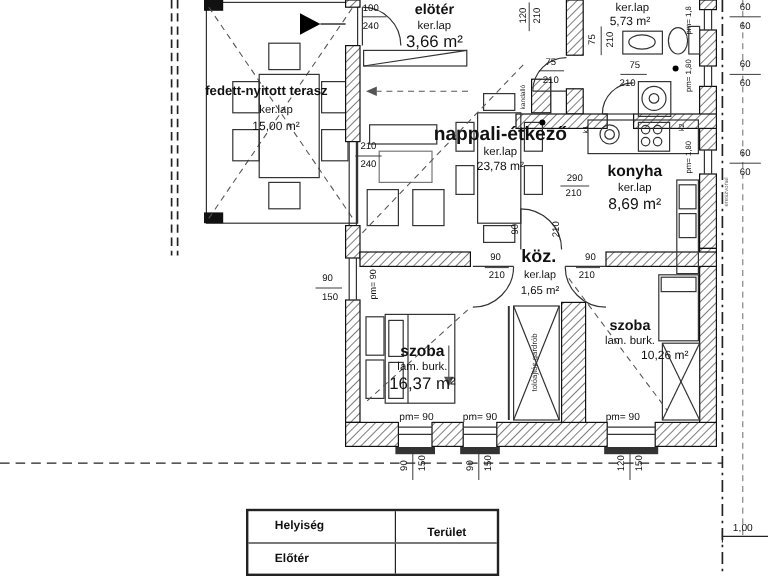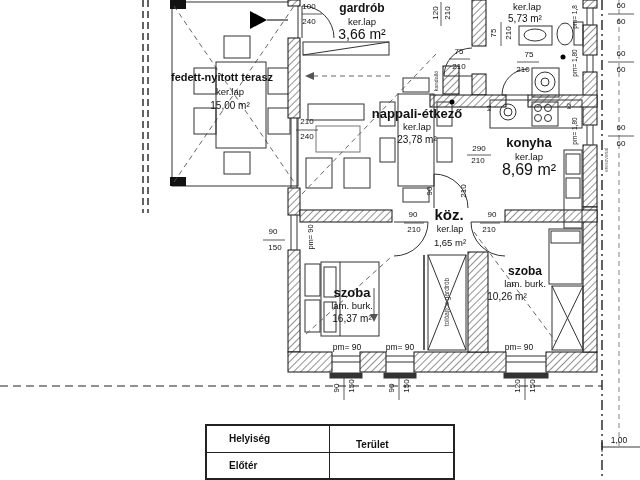--- a/index.html
+++ b/index.html
@@ -4,21 +4,21 @@
 <style>
   html,body{margin:0;padding:0;background:#fff;}
   #canvas{position:relative;width:640px;height:480px;background:#ffffff;overflow:hidden;
           font-family:"Liberation Sans", sans-serif;color:#111;}
   svg{position:absolute;left:0;top:0;}
   .lbl{position:absolute;white-space:nowrap;font-size:8px;color:#111;
        transform:translate(-50%,-50%);line-height:1;}
   .b{font-weight:bold;}
   .rot{transform:translate(-50%,-50%) rotate(-90deg);}
   
-  #areatable{position:absolute;left:205px;top:424px;width:250px;height:56px;
+  #areatable{position:absolute;left:205px;top:424px;width:211px;height:56px;
              border:2px solid #222;box-sizing:border-box;display:flex;flex-direction:column;}
   .trow{display:flex;flex:1;}
   .trow.head{border-bottom:1.5px solid #222;font-weight:bold;}
   .tc1{width:123px;border-right:1.5px solid #222;display:flex;align-items:center;padding-left:22px;box-sizing:border-box;font-size:10px;}
   .tc2{flex:1;display:flex;align-items:center;padding-left:26px;box-sizing:border-box;font-size:10px;margin-top:11px;}
 </style>
 </head>
 <body>
 
 <div id="canvas">
@@ -220,46 +220,46 @@
     <line x1="525" y1="376" x2="525" y2="400"></line>
     <line x1="441" y1="2" x2="441" y2="26"></line>
     <line x1="501" y1="22" x2="501" y2="46"></line>
   </g>
 </svg>
 
 <span class="lbl b" style="left:222px;top:77px;font-size:11px">fedett-nyitott terasz</span>
 <span class="lbl" style="left:230px;top:92px;font-size:9.5px">ker.lap</span>
 <span class="lbl" style="left:230px;top:106px;font-size:10px">15,00 m²</span>
 
-<span class="lbl b" style="left:362px;top:8px;font-size:12px">gardrób</span>
+<span class="lbl b" style="left:362px;top:8px;font-size:12px">elötér</span>
 <span class="lbl" style="left:362px;top:22px;font-size:9.5px">ker.lap</span>
 <span class="lbl" style="left:362px;top:34px;font-size:14px">3,66 m²</span>
 
 <span class="lbl" style="left:527px;top:7px;font-size:9.5px">ker.lap</span>
 <span class="lbl" style="left:525px;top:19px;font-size:10px">5,73 m²</span>
 
-<span class="lbl b" style="left:417px;top:113px;font-size:13px">nappali-étkező</span>
+<span class="lbl b" style="left:417px;top:113px;font-size:16px">nappali-étkező</span>
 <span class="lbl" style="left:417px;top:127px;font-size:9.5px">ker.lap</span>
 <span class="lbl" style="left:417px;top:140px;font-size:10px">23,78 m²</span>
 
 <span class="lbl b" style="left:529px;top:142px;font-size:13px">konyha</span>
 <span class="lbl" style="left:529px;top:157px;font-size:9.5px">ker.lap</span>
-<span class="lbl" style="left:529px;top:170px;font-size:16px">8,69 m²</span>
+<span class="lbl" style="left:529px;top:170px;font-size:13px">8,69 m²</span>
 
 <span class="lbl b" style="left:449px;top:214px;font-size:15px">köz.</span>
 <span class="lbl" style="left:450px;top:229px;font-size:9px">ker.lap</span>
 <span class="lbl" style="left:450px;top:243px;font-size:9.5px">1,65 m²</span>
 
 <span class="lbl b" style="left:352px;top:292px;font-size:13px">szoba</span>
 <span class="lbl" style="left:352px;top:306px;font-size:9.5px">lam. burk.</span>
-<span class="lbl" style="left:352px;top:319px;font-size:10px">16,37 m²</span>
+<span class="lbl" style="left:352px;top:319px;font-size:14px">16,37 m²</span>
 
 <span class="lbl b" style="left:525px;top:271px;font-size:12px">szoba</span>
 <span class="lbl" style="left:525px;top:284px;font-size:9.5px">lam. burk.</span>
-<span class="lbl" style="left:507px;top:297px;font-size:10px">10,26 m²</span>
+<span class="lbl" style="left:554px;top:297px;font-size:10px">10,26 m²</span>
 
 <span class="lbl" style="left:309px;top:7px">100</span>
 <span class="lbl" style="left:309px;top:22px">240</span>
 <span class="lbl" style="left:307px;top:122px">210</span>
 <span class="lbl" style="left:307px;top:137px">240</span>
 <span class="lbl" style="left:273px;top:232px">90</span>
 <span class="lbl" style="left:275px;top:248px">150</span>
 <span class="lbl rot" style="left:311px;top:237px;font-size:7.5px">pm= 90</span>
 <span class="lbl" style="left:479px;top:149px">290</span>
 <span class="lbl" style="left:478px;top:161px">210</span>

